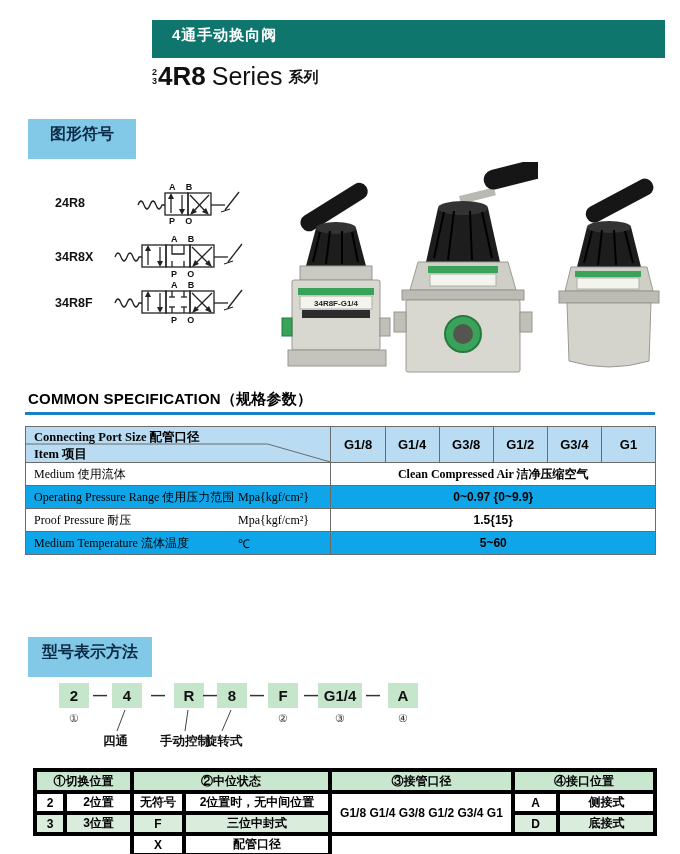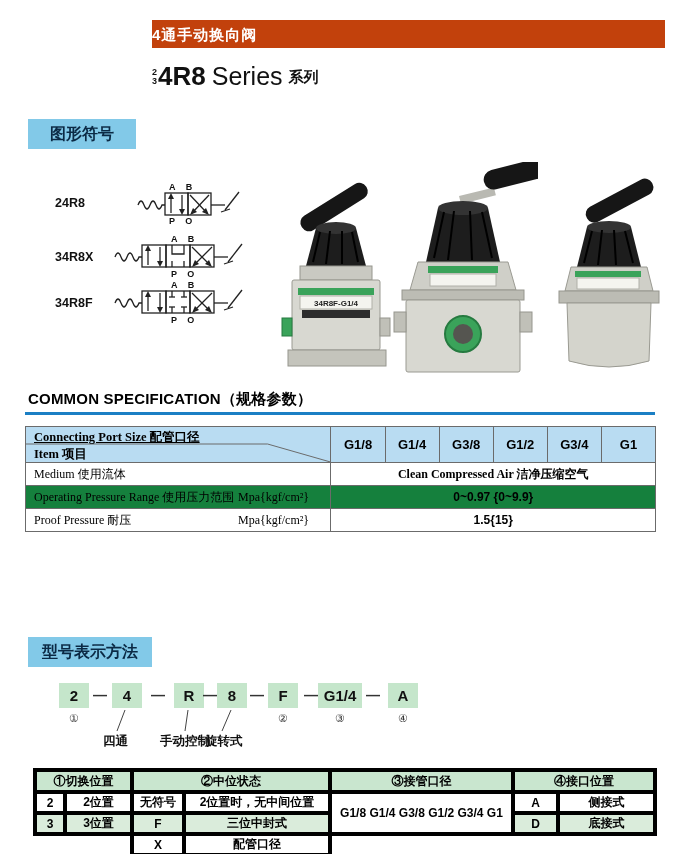--- a/index.html
+++ b/index.html
@@ -1,28 +1,28 @@
 <!DOCTYPE html>
 <html><head>
 <meta charset="utf-8">
 <style>
   * { margin:0; padding:0; box-sizing:border-box; }
   html,body { width:680px; height:854px; background:#ffffff; font-family:"Liberation Sans", sans-serif; position:relative; overflow:hidden; }
   .abs { position:absolute; }
 
   
-  .banner { left:152px; top:20px; width:513px; height:28px; background:#c2410c; color:#ffffff; font-size:15px; font-weight:bold; line-height:29px; padding-left:0; letter-spacing:1px; }
+  .banner { left:152px; top:20px; width:513px; height:38px; background:#0f766e; color:#ffffff; font-size:15px; font-weight:bold; line-height:29px; padding-left:20px; letter-spacing:1px; }
   .series-line { left:152px; top:56px; height:34px; display:flex; align-items:flex-end; color:#111; }
   .series-frac { display:flex; flex-direction:column; font-size:9px; font-weight:bold; line-height:9px; margin-right:1px; padding-bottom:4px; }
   .series-main { font-size:26px; font-weight:bold; line-height:28px; }
   .series-en { font-size:25px; font-weight:normal; line-height:28px; margin-left:6px; }
   .series-cn { font-size:15px; font-weight:bold; margin-left:6px; padding-bottom:3px; }
 
   
-  .title-box { background:#82c9e8; color:#0b2a45; font-weight:bold; font-size:16px; text-align:center; line-height:30px; height:30px; }
+  .title-box { background:#82c9e8; color:#0b2a45; font-weight:bold; font-size:16px; text-align:center; line-height:30px; height:40px; }
   .tb-symbols { left:28px; top:119px; width:108px; }
   .tb-model { left:28px; top:637px; width:124px; }
 
   
   .sym-label { font-size:12.5px; font-weight:bold; color:#111; width:50px; }
   svg.sym { overflow:visible; }
   .sym-stroke { stroke:#222; stroke-width:1.3; fill:none; }
   .sym-fill { fill:#222; stroke:none; }
   .sym-text { font-size:9px; font-weight:bold; fill:#111; letter-spacing:4px; }
 
@@ -31,27 +31,27 @@
   .spec-rule { left:25px; top:412px; width:630px; height:3px; background:#1b7fc4; }
 
   
   table { border-collapse:collapse; table-layout:fixed; }
   .spec-table { left:25px; top:426px; width:631px; }
   .spec-table th, .spec-table td { border:1px solid #6b6b6b; overflow:hidden; white-space:nowrap; }
   .spec-table th { background:#b9dcf2; height:36px; font-size:13px; color:#000; }
   .spec-table td { height:23px; font-size:12px; text-align:center; color:#000; }
   .spec-table .lbl { text-align:left; padding-left:8px; font-family:"Liberation Serif", serif; font-size:12px; position:relative; }
   .spec-table .unit { position:absolute; left:212px; top:0; height:100%; display:flex; align-items:center; font-family:"Liberation Serif", serif; }
-  .spec-table tr.green td { background:#15803d; }
+  .spec-table tr.green td { background:#0ea5e9; }
   .spec-table tr.white td { background:#ffffff; }
   .spec-table .val { font-weight:bold;margin-top:20px; }
   .spec-table .serifval { font-family:"Liberation Serif", serif; font-weight:bold; }
   .diag-cell { position:relative; }
   .diag-cell .l1, .diag-cell .l2 { position:absolute; left:8px; width:100%; text-align:left; font-weight:bold; font-size:12.5px; }
-  .diag-cell .l1 { top:2px; font-family:"Liberation Serif", serif;text-decoration:underline; }
+  .diag-cell .l1 { top:2px; font-family:"Liberation Serif", serif; }
   .diag-cell .l2 { top:19px; font-family:"Liberation Serif", serif; }
   .diag-cell svg { position:absolute; left:0; top:0; width:100%; height:100%; }
 
   
   .code-wrap { left:55px; top:683px; width:380px; height:72px; }
   .code-box { position:absolute; top:0; height:25px; background:#c5e6cb; color:#111; font-size:15px; font-weight:bold; text-align:center; line-height:25px; }
   .code-dash { position:absolute; top:0; height:25px; line-height:25px; font-size:14px; font-weight:bold; color:#333; text-align:center; width:14px; }
   .code-mark { position:absolute; top:29px; font-size:11px; color:#333; width:14px; text-align:center; }
   .code-callout { position:absolute; top:50px; font-size:12.5px; font-weight:bold; color:#111; white-space:nowrap; }
   .code-lines { position:absolute; left:0; top:0; width:380px; height:72px; }
@@ -255,20 +255,24 @@
     <td colspan="6" class="serifval">Clean Compressed Air 洁净压缩空气</td>
   </tr>
   <tr class="green">
     <td class="lbl"><span>Operating Pressure Range 使用压力范围</span><span class="unit">Mpa{kgf/cm²}</span></td>
     <td colspan="6" class="val">0~0.97 {0~9.9}</td>
   </tr>
   <tr class="white">
     <td class="lbl"><span>Proof Pressure 耐压</span><span class="unit">Mpa{kgf/cm²}</span></td>
     <td colspan="6" class="val">1.5{15}</td>
   </tr>
+  <tr class="green">
+    <td class="lbl"><span>Medium Temperature 流体温度</span><span class="unit">℃</span></td>
+    <td colspan="6" class="val">5~60</td>
+  </tr>
 </tbody>
   </table>
 
 <div class="abs title-box tb-model">型号表示方法</div>
 
 <div class="abs code-wrap">
   <svg class="code-lines" viewBox="0 0 380 72">
     <line x1="70" y1="27" x2="62" y2="48" stroke="#444" stroke-width="1"></line>
     <line x1="133" y1="27" x2="130" y2="48" stroke="#444" stroke-width="1"></line>
     <line x1="176" y1="27" x2="167" y2="48" stroke="#444" stroke-width="1"></line>

